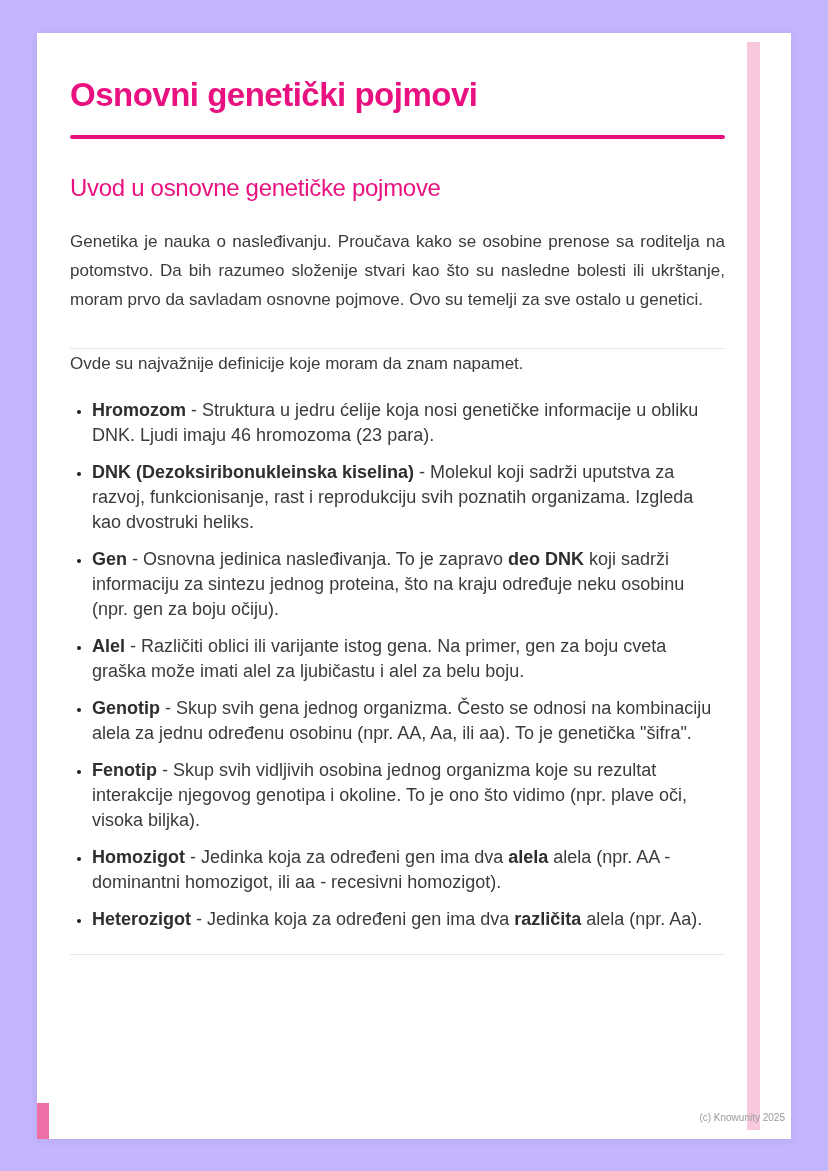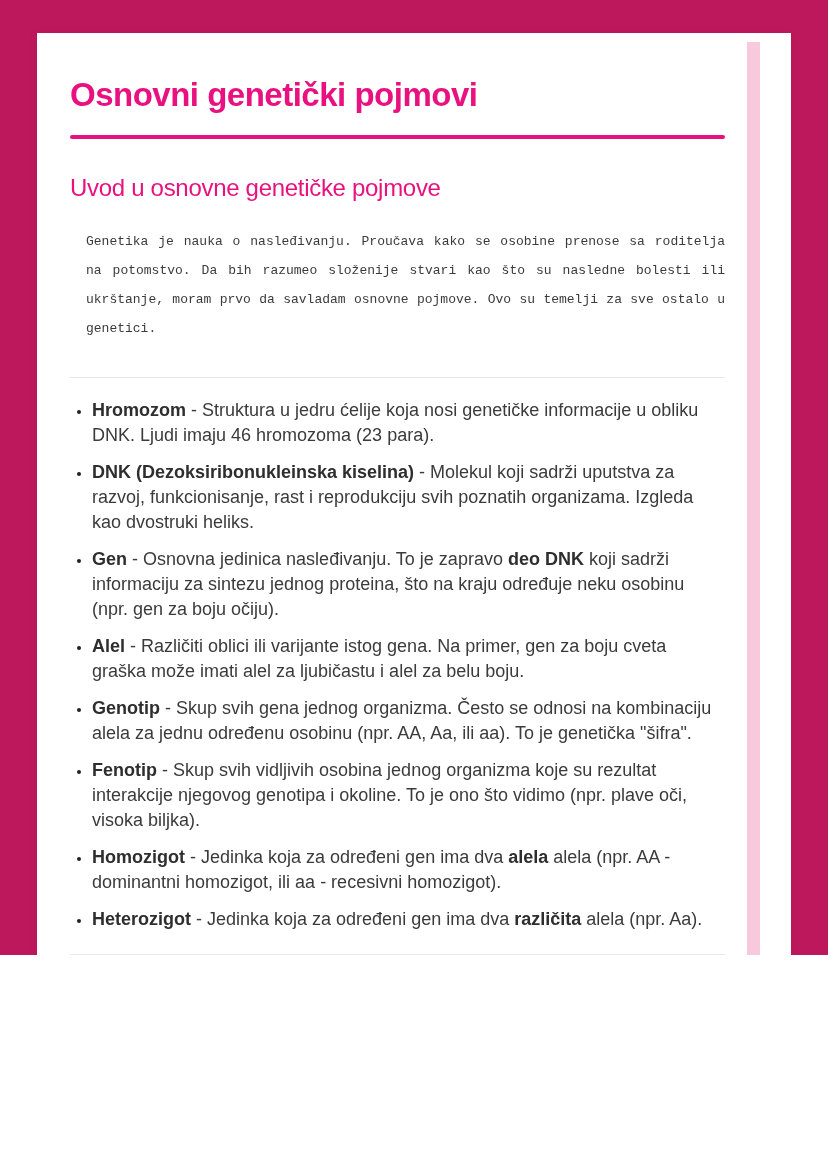--- a/index.html
+++ b/index.html
@@ -4,22 +4,22 @@
 <style>
   html, body {
     margin: 0;
     padding: 0;
     background: #ffffff;
     font-family: "Liberation Sans", "DejaVu Sans", sans-serif;
   }
   .canvas {
     position: relative;
     width: 828px;
-    height: 955px;
-    background: #be185d;
+    height: 1171px;
+    background: #c4b5fd;
     overflow: hidden;
   }
   .page {
     position: absolute;
     left: 37px;
     top: 33px;
     width: 754px;
     height: 1106px;
     background: #ffffff;
     box-shadow: 0 1px 10px rgba(0,0,0,0.07);
@@ -62,26 +62,25 @@
   }
   h2 {
     margin: 34px 0 24px 0;
     font-size: 24px;
     line-height: 30px;
     font-weight: 400;
     letter-spacing: -0.3px;
     color: var(--accent, #e8117f);
   }
   p.body {
-    margin: 0 0 24px 16px;
-    font-size: 13px;
+    margin: 0 0 24px 0;
+    font-size: 17px;
     line-height: 29px;
     color: var(--body-text, #3b3b3b);
     text-align: justify;
-    font-family: Liberation Mono, monospace;
   }
   p.body.lead {
     margin-bottom: 16px;
     text-align: left;
   }
   hr.divider {
     border: none;
     border-top: 1px solid var(--divider, #e8e8e8);
     margin: 34px 0 0 0;
   }
@@ -126,25 +125,26 @@
 
     <div class="content">
       <h1>Osnovni genetički pojmovi</h1>
       <div class="title-rule"></div>
 
       <h2>Uvod u osnovne genetičke pojmove</h2>
       <p class="body">Genetika je nauka o nasleđivanju. Proučava kako se osobine prenose sa roditelja na potomstvo. Da bih razumeo složenije stvari kao što su nasledne bolesti ili ukrštanje, moram prvo da savladam osnovne pojmove. Ovo su temelji za sve ostalo u genetici.</p>
 
       <hr class="divider">
 
+      <p class="body lead">Ovde su najvažnije definicije koje moram da znam napamet.</p>
 
       <ul class="terms">
           <li><strong>Hromozom</strong><span> - Struktura u jedru ćelije koja nosi genetičke informacije u obliku DNK. Ljudi imaju 46 hromozoma (23 para).</span></li>
           <li><strong>DNK (Dezoksiribonukleinska kiselina)</strong><span> - Molekul koji sadrži uputstva za razvoj, funkcionisanje, rast i reprodukciju svih poznatih organizama. Izgleda kao dvostruki heliks.</span></li>
-          <li><strong>Gen</strong><span> - Osnovna jedinica nasleđivanju. To je zapravo </span><strong>deo DNK</strong><span> koji sadrži informaciju za sintezu jednog proteina, što na kraju određuje neku osobinu (npr. gen za boju očiju).</span></li>
+          <li><strong>Gen</strong><span> - Osnovna jedinica nasleđivanja. To je zapravo </span><strong>deo DNK</strong><span> koji sadrži informaciju za sintezu jednog proteina, što na kraju određuje neku osobinu (npr. gen za boju očiju).</span></li>
           <li><strong>Alel</strong><span> - Različiti oblici ili varijante istog gena. Na primer, gen za boju cveta graška može imati alel za ljubičastu i alel za belu boju.</span></li>
           <li><strong>Genotip</strong><span> - Skup svih gena jednog organizma. Često se odnosi na kombinaciju alela za jednu određenu osobinu (npr. AA, Aa, ili aa). To je genetička "šifra".</span></li>
           <li><strong>Fenotip</strong><span> - Skup svih vidljivih osobina jednog organizma koje su rezultat interakcije njegovog genotipa i okoline. To je ono što vidimo (npr. plave oči, visoka biljka).</span></li>
           <li><strong>Homozigot</strong><span> - Jedinka koja za određeni gen ima dva </span><strong>alela</strong><span> alela (npr. AA - dominantni homozigot, ili aa - recesivni homozigot).</span></li>
           <li><strong>Heterozigot</strong><span> - Jedinka koja za određeni gen ima dva </span><strong>različita</strong><span> alela (npr. Aa).</span></li>
         </ul>
 
       <hr class="divider bottom">
     </div>
 

